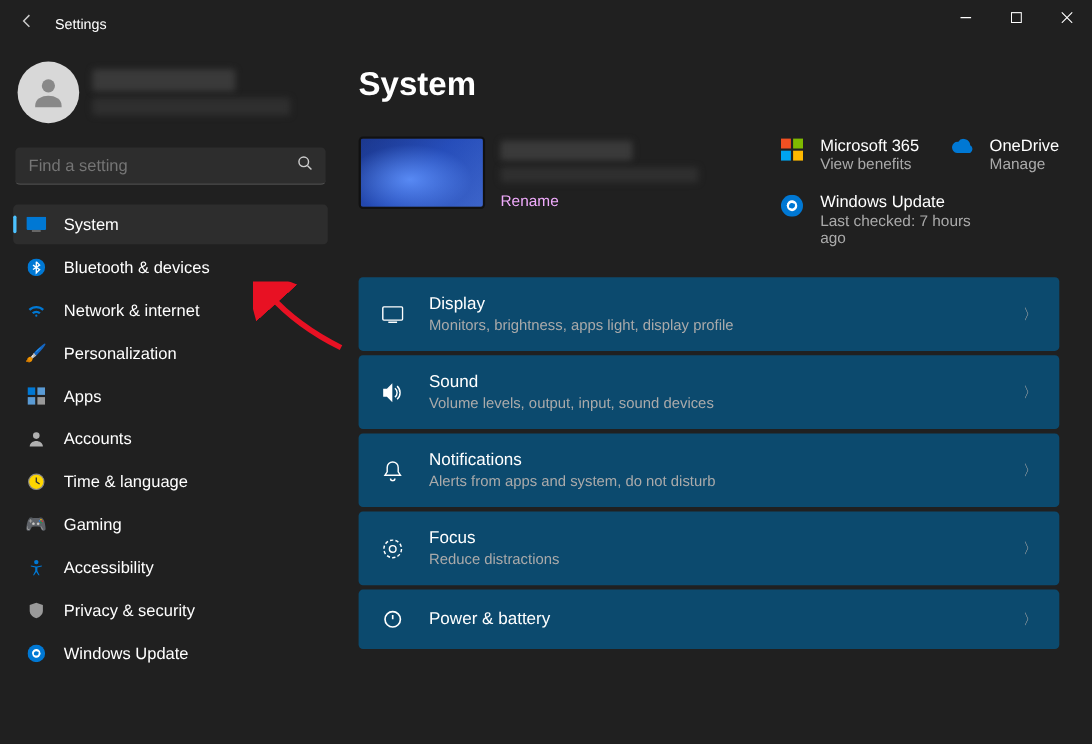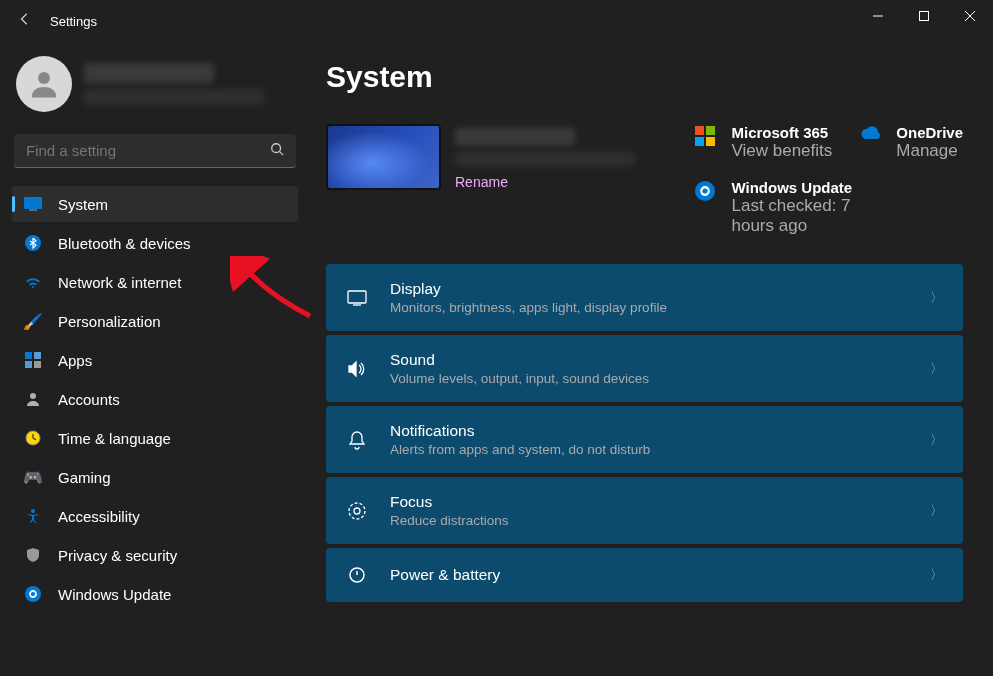--- a/index.html
+++ b/index.html
@@ -222,25 +222,25 @@
       cursor: pointer;
     }
     .status-icon {
       width: 22px;
       height: 22px;
       flex-shrink: 0;
       margin-top: 2px;
     }
     .status-title {
       font-size: 15px;
-      font-weight: 700;
+      font-weight: 400;
       white-space: nowrap;
     }
     .status-sub {
-      font-size: 17px;
+      font-size: 14px;
       color: #aaa;
       max-width: 160px;
     }
     
     .settings-list {
       display: flex;
       flex-direction: column;
       gap: 4px;
     }
     .setting-row {

